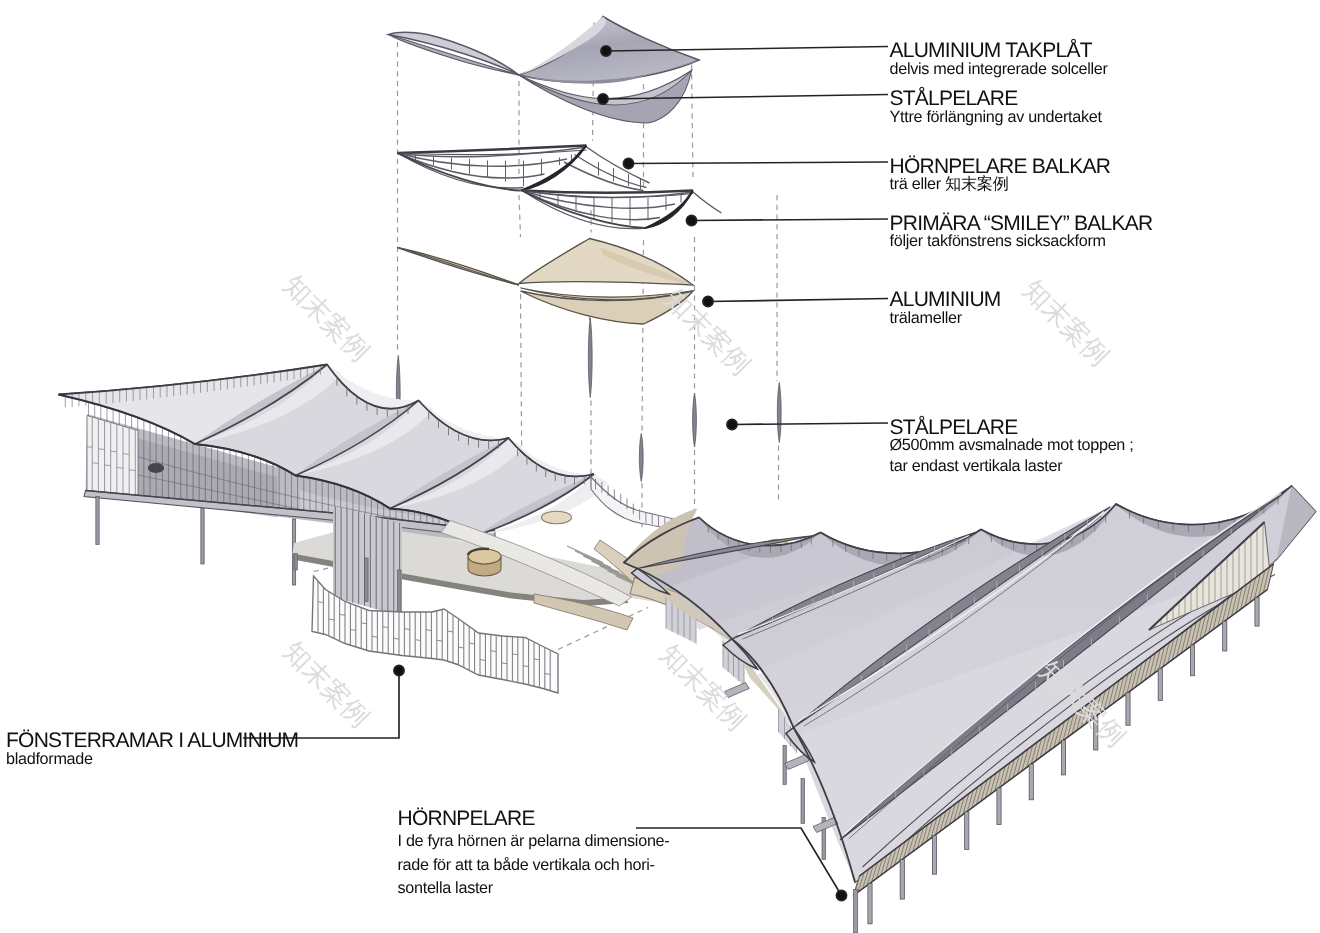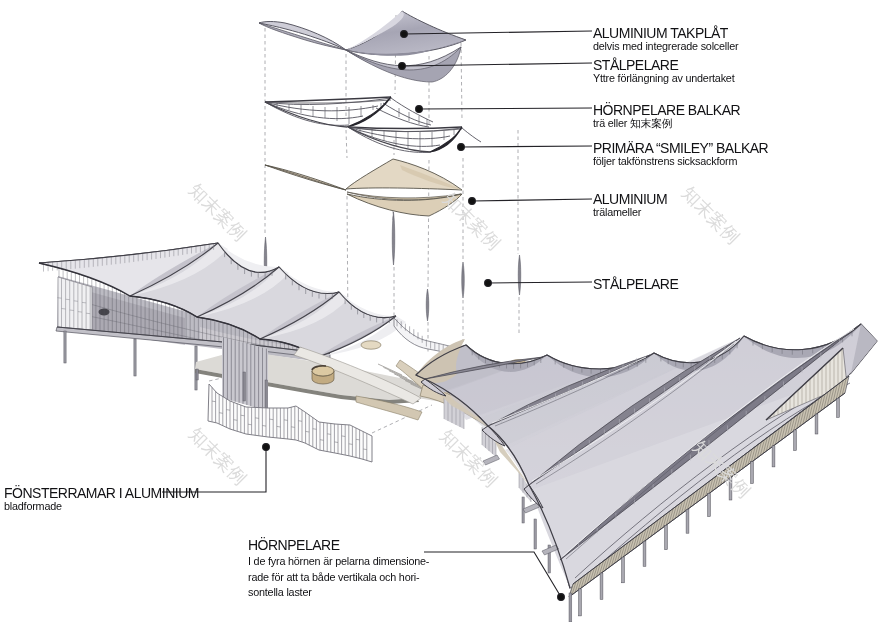--- a/index.html
+++ b/index.html
@@ -353,21 +353,22 @@
 <div class="lbl" style="left:593px;top:142px;">
     <b>PRIMÄRA “SMILEY” BALKAR</b>
     <span>följer takfönstrens sicksackform</span>
   </div>
 <div class="lbl" style="left:593px;top:193px;">
     <b>ALUMINIUM</b>
     <span>trälameller</span>
   </div>
 <div class="lbl" style="left:593px;top:278px;">
     <b>STÅLPELARE</b>
+    <span>Ø500mm avsmalnade mot toppen ;<br>tar endast vertikala laster</span>
   </div>
 <div class="lbl" style="left:4px;top:487px;">
     <b>FÖNSTERRAMAR I ALUMINIUM</b>
     <span>bladformade</span>
   </div>
-<div class="lbl" style="left:248px;top:539px;">
+<div class="lbl" style="left:265px;top:539px;">
     <b>HÖRNPELARE</b>
     <span style="margin-top:3px;line-height:15.5px;">I de fyra hörnen är pelarna dimensione-<br>rade för att ta både vertikala och hori-<br>sontella laster</span>
   </div>
 
 </body></html>

